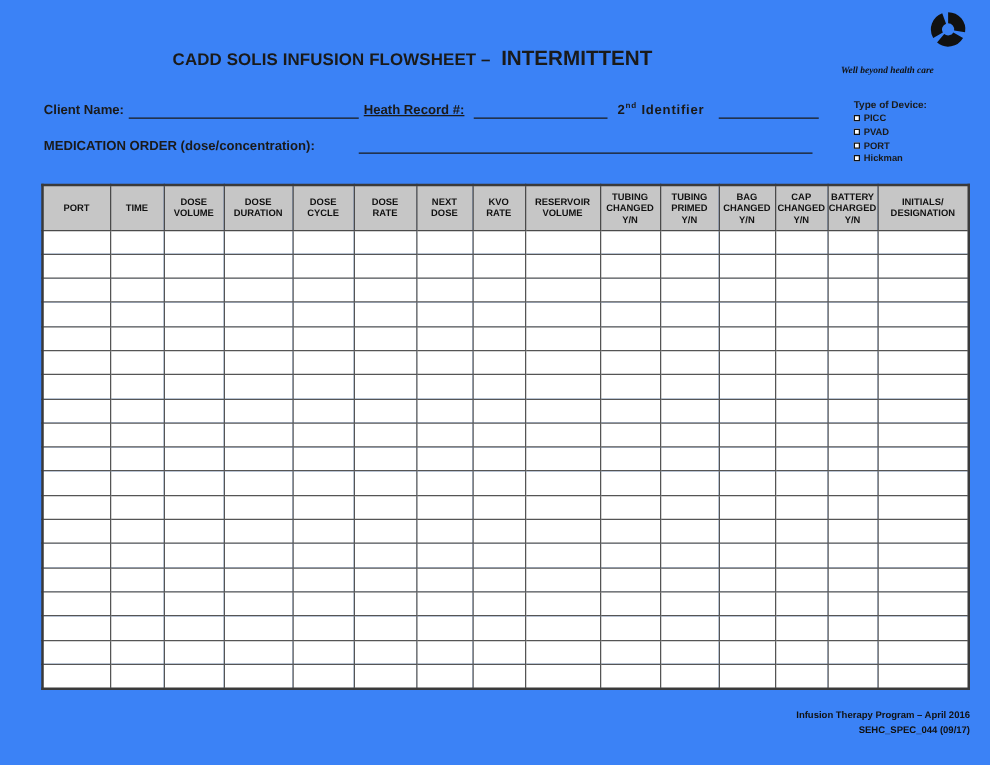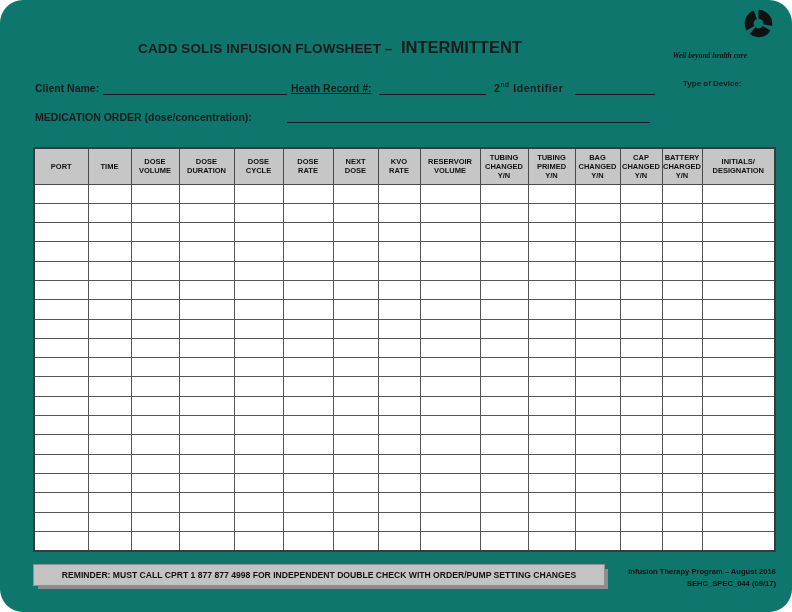--- a/index.html
+++ b/index.html
@@ -1,25 +1,24 @@
 <!DOCTYPE html>
 <html><head>
 <meta charset="utf-8">
 <style>
   * { margin: 0; padding: 0; box-sizing: border-box; }
   html, body { background: #ffffff; }
   #page {
     position: relative;
     width: 792px;
     height: 612px;
-    background: #0f766e;
+    background: #3b82f6;
     font-family: "Liberation Sans", sans-serif;
     color: #1a1a1a;
     overflow: hidden;
-    border-radius: 23px;
   }
   
   .title-wrap {
     position: absolute;
     left: 30px; top: 38px;
     width: 600px;
     text-align: center;
     white-space: nowrap;
   }
   .title-prefix { font-size: 13.5px; font-weight: bold; letter-spacing: 0.1px; }
@@ -121,20 +120,26 @@
   <div class="fill-line" style="left:379px; top:82px; width:107px;"></div>
 
   <span class="lbl id-label" style="left:494px; top:82px;"><span>2</span><span class="sup">nd</span><span> Identifier</span></span>
   <div class="fill-line" style="left:575px; top:82px; width:80px;"></div>
 
   <span class="lbl" style="left:35px; top:111px;">MEDICATION ORDER (dose/concentration):</span>
   <div class="fill-line" style="left:287px; top:110px; width:363px; border-bottom-width:1.6px;"></div>
 
   <div class="device-block">
     <div class="device-title">Type of Device:</div>
+    <div id="device-options">
+        <div class="device-option"><span class="cbx"></span><span>PICC</span></div>
+        <div class="device-option"><span class="cbx"></span><span>PVAD</span></div>
+        <div class="device-option"><span class="cbx"></span><span>PORT</span></div>
+        <div class="device-option"><span class="cbx"></span><span>Hickman</span></div>
+      </div>
   </div>
 
   <table class="flowsheet">
       <colgroup>
         <col style="width: 54px;">
         <col style="width: 43px;">
         <col style="width: 48px;">
         <col style="width: 55px;">
         <col style="width: 49px;">
         <col style="width: 50px;">
@@ -505,19 +510,18 @@
           <td></td>
           <td></td>
           <td></td>
           <td></td>
           <td></td>
           <td></td>
         </tr>
       </tbody>
   </table>
 
-  <div class="reminder">REMINDER: MUST CALL CPRT 1 877 877 4998 FOR INDEPENDENT DOUBLE CHECK WITH ORDER/PUMP SETTING CHANGES</div>
   <div class="footer-right">
-    <div>Infusion Therapy Program – August 2016</div>
+    <div>Infusion Therapy Program – April 2016</div>
     <div>SEHC_SPEC_044 (09/17)</div>
   </div>
 
 </div>
 
 </body></html>

